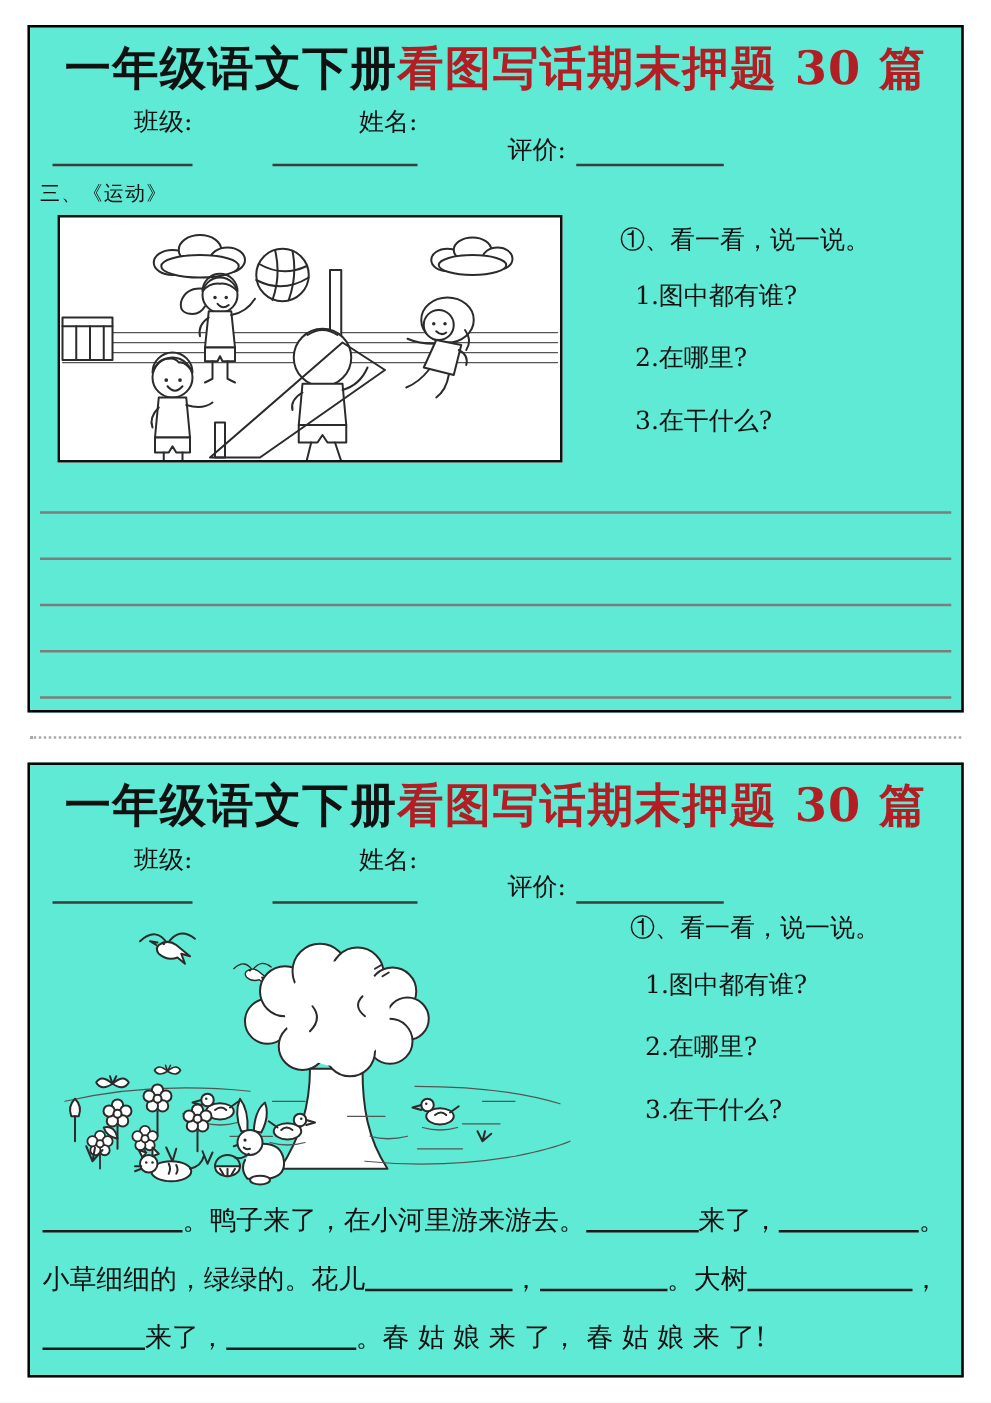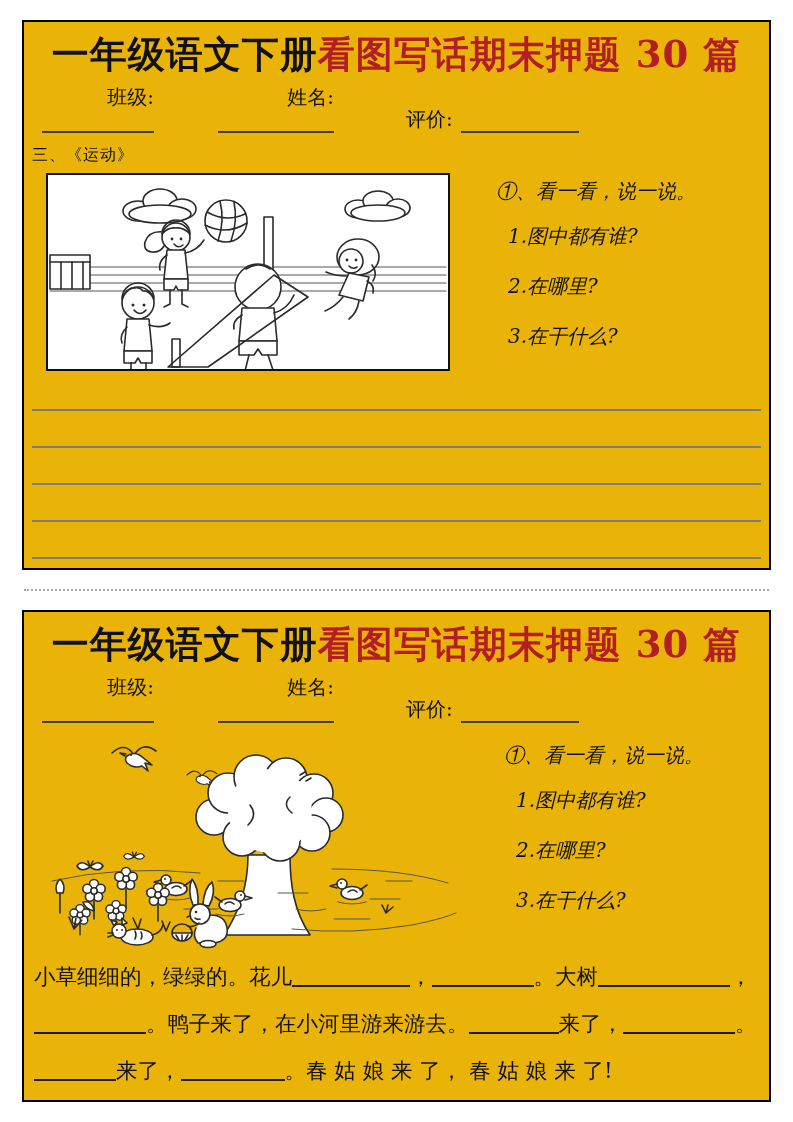--- a/index.html
+++ b/index.html
@@ -1,35 +1,35 @@
 <!DOCTYPE html>
 <html><head>
 <meta charset="utf-8">
 <style>
   html,body{margin:0;padding:0;background:#e9e9e9;}
   .page{width:793px;min-height:1122px;background:#ffffff;box-sizing:border-box;
         padding:20px 22px 16px;font-family:"DejaVu Serif","Liberation Serif",serif;color:#111;}
-  .card{border:2px solid #000;box-sizing:border-box;padding:4px 6px 0;background:#eab308;overflow:hidden;}
+  .card{border:2px solid #000;box-sizing:border-box;padding:4px 6px 0;background:#5eead4;overflow:hidden;}
   .card-1{height:550px;}
   .card-2{height:492px;}
   .page-sep{border-top:2px dotted #a9a9a9;margin:19px 2px 19px;height:0;}
 
   .title{text-align:center;font-weight:bold;font-size:37px;line-height:1.35;margin:4px 0 2px;
          letter-spacing:1px;white-space:nowrap;}
   .t-red{color:#b21e23;}
 
   .info-row{display:flex;align-items:flex-end;font-size:20px;margin:4px 2px 0 4px;}
   .info-item{display:flex;align-items:flex-end;white-space:nowrap;}
   .info-item .uline{display:inline-block;border-bottom:2px solid #3c3c3c;height:20px;margin-left:8px;}
   .u-class{width:112px;}.u-name{width:116px;}.u-eval{width:118px;}
   .gap-a{margin-right:56px;flex-direction:column;}.gap-b{margin-right:72px;flex-direction:column;}
 
   .ex-heading{font-size:16px;margin:12px 0 6px 2px;letter-spacing:1px;}
 
-  .content-row{display:flex;align-items:center;font-style:italic;}
+  .content-row{display:flex;align-items:flex-start;}
   .pic{flex:0 0 auto;}
   .pic.framed{width:400px;height:194px;border:2px solid #111;margin-left:16px;background:#fff;}
   .pic.open{width:424px;height:228px;margin-left:4px;}
   .pic svg{display:block;width:100%;height:100%;}
   .questions{margin-left:46px;font-size:20px;padding-top:6px;}
   .q-intro{margin-bottom:18px;white-space:nowrap;}
   .q-item{margin:0 0 23px 12px;white-space:nowrap;}
 
   .writing-lines{margin-top:1px;padding:0 2px;}
   .wline{height:35px;border-bottom:2px solid #7d7d7d;}
@@ -395,19 +395,19 @@
 
       <div class="questions">
         <div class="q-intro">①、看一看，说一说。</div>
         <div class="q-item">1.图中都有谁?</div>
         <div class="q-item">2.在哪里?</div>
         <div class="q-item">3.在干什么?</div>
       </div>
     </div>
 
     <div class="fill-area">
+        <div class="fill-line"><span class="blank" style="width: 112px;"></span><span>。鸭子来了，在小河里游来游去。</span><span class="blank" style="width: 90px;"></span><span>来了，</span><span class="blank" style="width: 112px;"></span><span>。</span></div>
         <div class="fill-line"><span>小草细细的，绿绿的。花儿</span><span class="blank" style="width: 118px;"></span><span>，</span><span class="blank" style="width: 102px;"></span><span>。大树</span><span class="blank" style="width: 132px;"></span><span>，</span></div>
-        <div class="fill-line"><span class="blank" style="width: 112px;"></span><span>。鸭子来了，在小河里游来游去。</span><span class="blank" style="width: 90px;"></span><span>来了，</span><span class="blank" style="width: 112px;"></span><span>。</span></div>
         <div class="fill-line"><span class="blank" style="width: 82px;"></span><span>来了，</span><span class="blank" style="width: 104px;"></span><span>。春 姑 娘 来 了， 春 姑 娘 来 了!</span></div>
       </div>
   </section>
 
 </div>
 
 </body></html>

